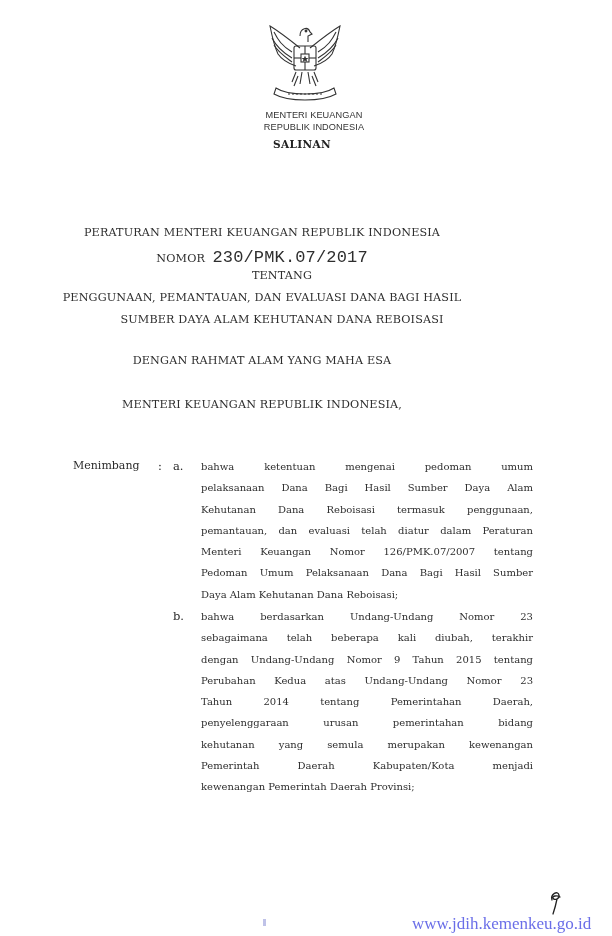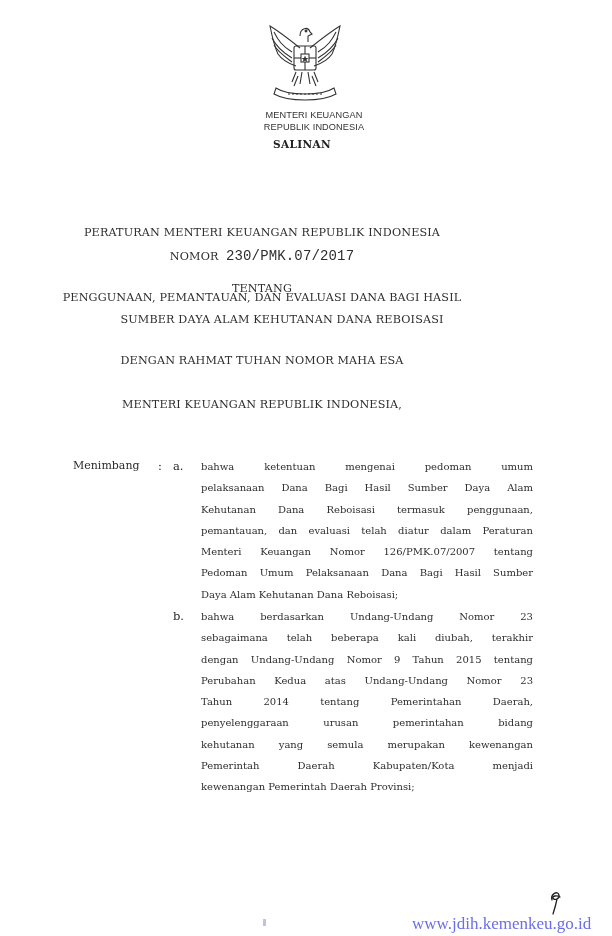--- a/index.html
+++ b/index.html
@@ -5,21 +5,21 @@
   html, body { margin: 0; padding: 0; background: #ffffff; }
   body { width: 612px; height: 936px; position: relative; overflow: hidden; color: #2a2a2a; }
   .serif { font-family: "DejaVu Serif", "Liberation Serif", serif; }
   .sans { font-family: "Liberation Sans", "DejaVu Sans", sans-serif; }
 
   #emblem { position: absolute; left: 262px; top: 18px; width: 86px; height: 90px; }
   .hdr-line { position: absolute; left: 12px; width: 604px; text-align: center; font-size: 9.2px; letter-spacing: 0.1px; color: #333; }
   #salinan { position: absolute; left: 0; width: 604px; text-align: center; top: 138px; font-size: 10.5px; font-weight: bold; letter-spacing: 0.4px; color: #222; }
 
   .title-line { position: absolute; left: 0; width: 524px; text-align: center; font-size: 11.2px; color: #2e2e2e; letter-spacing: 0.15px; }
-  .title-line .mono-num { font-family: "Liberation Mono", "DejaVu Sans Mono", monospace; font-size: 14px; }
+  .title-line .mono-num { font-family: "Liberation Mono", "DejaVu Sans Mono", monospace; font-size: 17px; }
 
   #menimbang-label { position: absolute; left: 73px; top: 459px; font-size: 11px; }
   #menimbang-colon { position: absolute; left: 158px; top: 459px; font-size: 11.5px; }
   .item-letter { position: absolute; left: 173px; font-size: 11.5px; }
   .para { position: absolute; left: 201px; width: 332px; font-size: 10px; line-height: 21.3px; text-align: justify; text-align-last: left; color: #2e2e2e; }
   .para .ln { display: block; text-align: justify; text-align-last: justify; white-space: nowrap; height: 21.3px; }
   .para .ln.last { text-align-last: left; }
 
   #footer-url { position: absolute; left: 412px; top: 914px; font-family: "Liberation Serif", "DejaVu Serif", serif; font-size: 17px; color: #6a6ee8; }
   #paraf { position: absolute; left: 548px; top: 890px; width: 16px; height: 26px; }
@@ -60,25 +60,25 @@
 </svg>
 
 <div class="hdr-line sans" style="top:110px;">MENTERI KEUANGAN</div>
 <div class="hdr-line sans" style="top:122px;">REPUBLIK INDONESIA</div>
 <div id="salinan" class="serif">SALINAN</div>
 
 <div class="title-line serif" style="top:226px;">PERATURAN MENTERI KEUANGAN REPUBLIK INDONESIA</div>
 <div class="title-line serif" style="top:248px;">
   <span>NOMOR</span>&nbsp;&nbsp;<span class="mono-num">230/PMK.07/2017</span>
 </div>
-<div class="title-line serif" style="top:282px;">TENTANG</div>
+<div class="title-line serif" style="top:269px;margin-left:20px;">TENTANG</div>
 <div class="title-line serif" style="top:291px;">PENGGUNAAN, PEMANTAUAN, DAN EVALUASI DANA BAGI HASIL</div>
 <div class="title-line serif" style="top:313px;padding-left:20px;">SUMBER DAYA ALAM KEHUTANAN DANA REBOISASI</div>
 
-<div class="title-line serif" style="top:354px;">DENGAN RAHMAT TUHAN NOMOR MAHA ESA</div>
+<div class="title-line serif" style="top:354px;">DENGAN RAHMAT ALAM YANG MAHA ESA</div>
 <div class="title-line serif" style="top:398px;">MENTERI KEUANGAN REPUBLIK INDONESIA,</div>
 
 <div id="menimbang-label" class="serif">Menimbang</div>
 <div id="menimbang-colon" class="serif">:</div>
 
 <div class="item-letter serif" style="top:459px;">a.</div>
 <div class="para serif" style="top:456px;">
   <span class="ln">bahwa ketentuan mengenai pedoman umum</span>
   <span class="ln">pelaksanaan Dana Bagi Hasil Sumber Daya Alam</span>
   <span class="ln">Kehutanan Dana Reboisasi termasuk penggunaan,</span>

